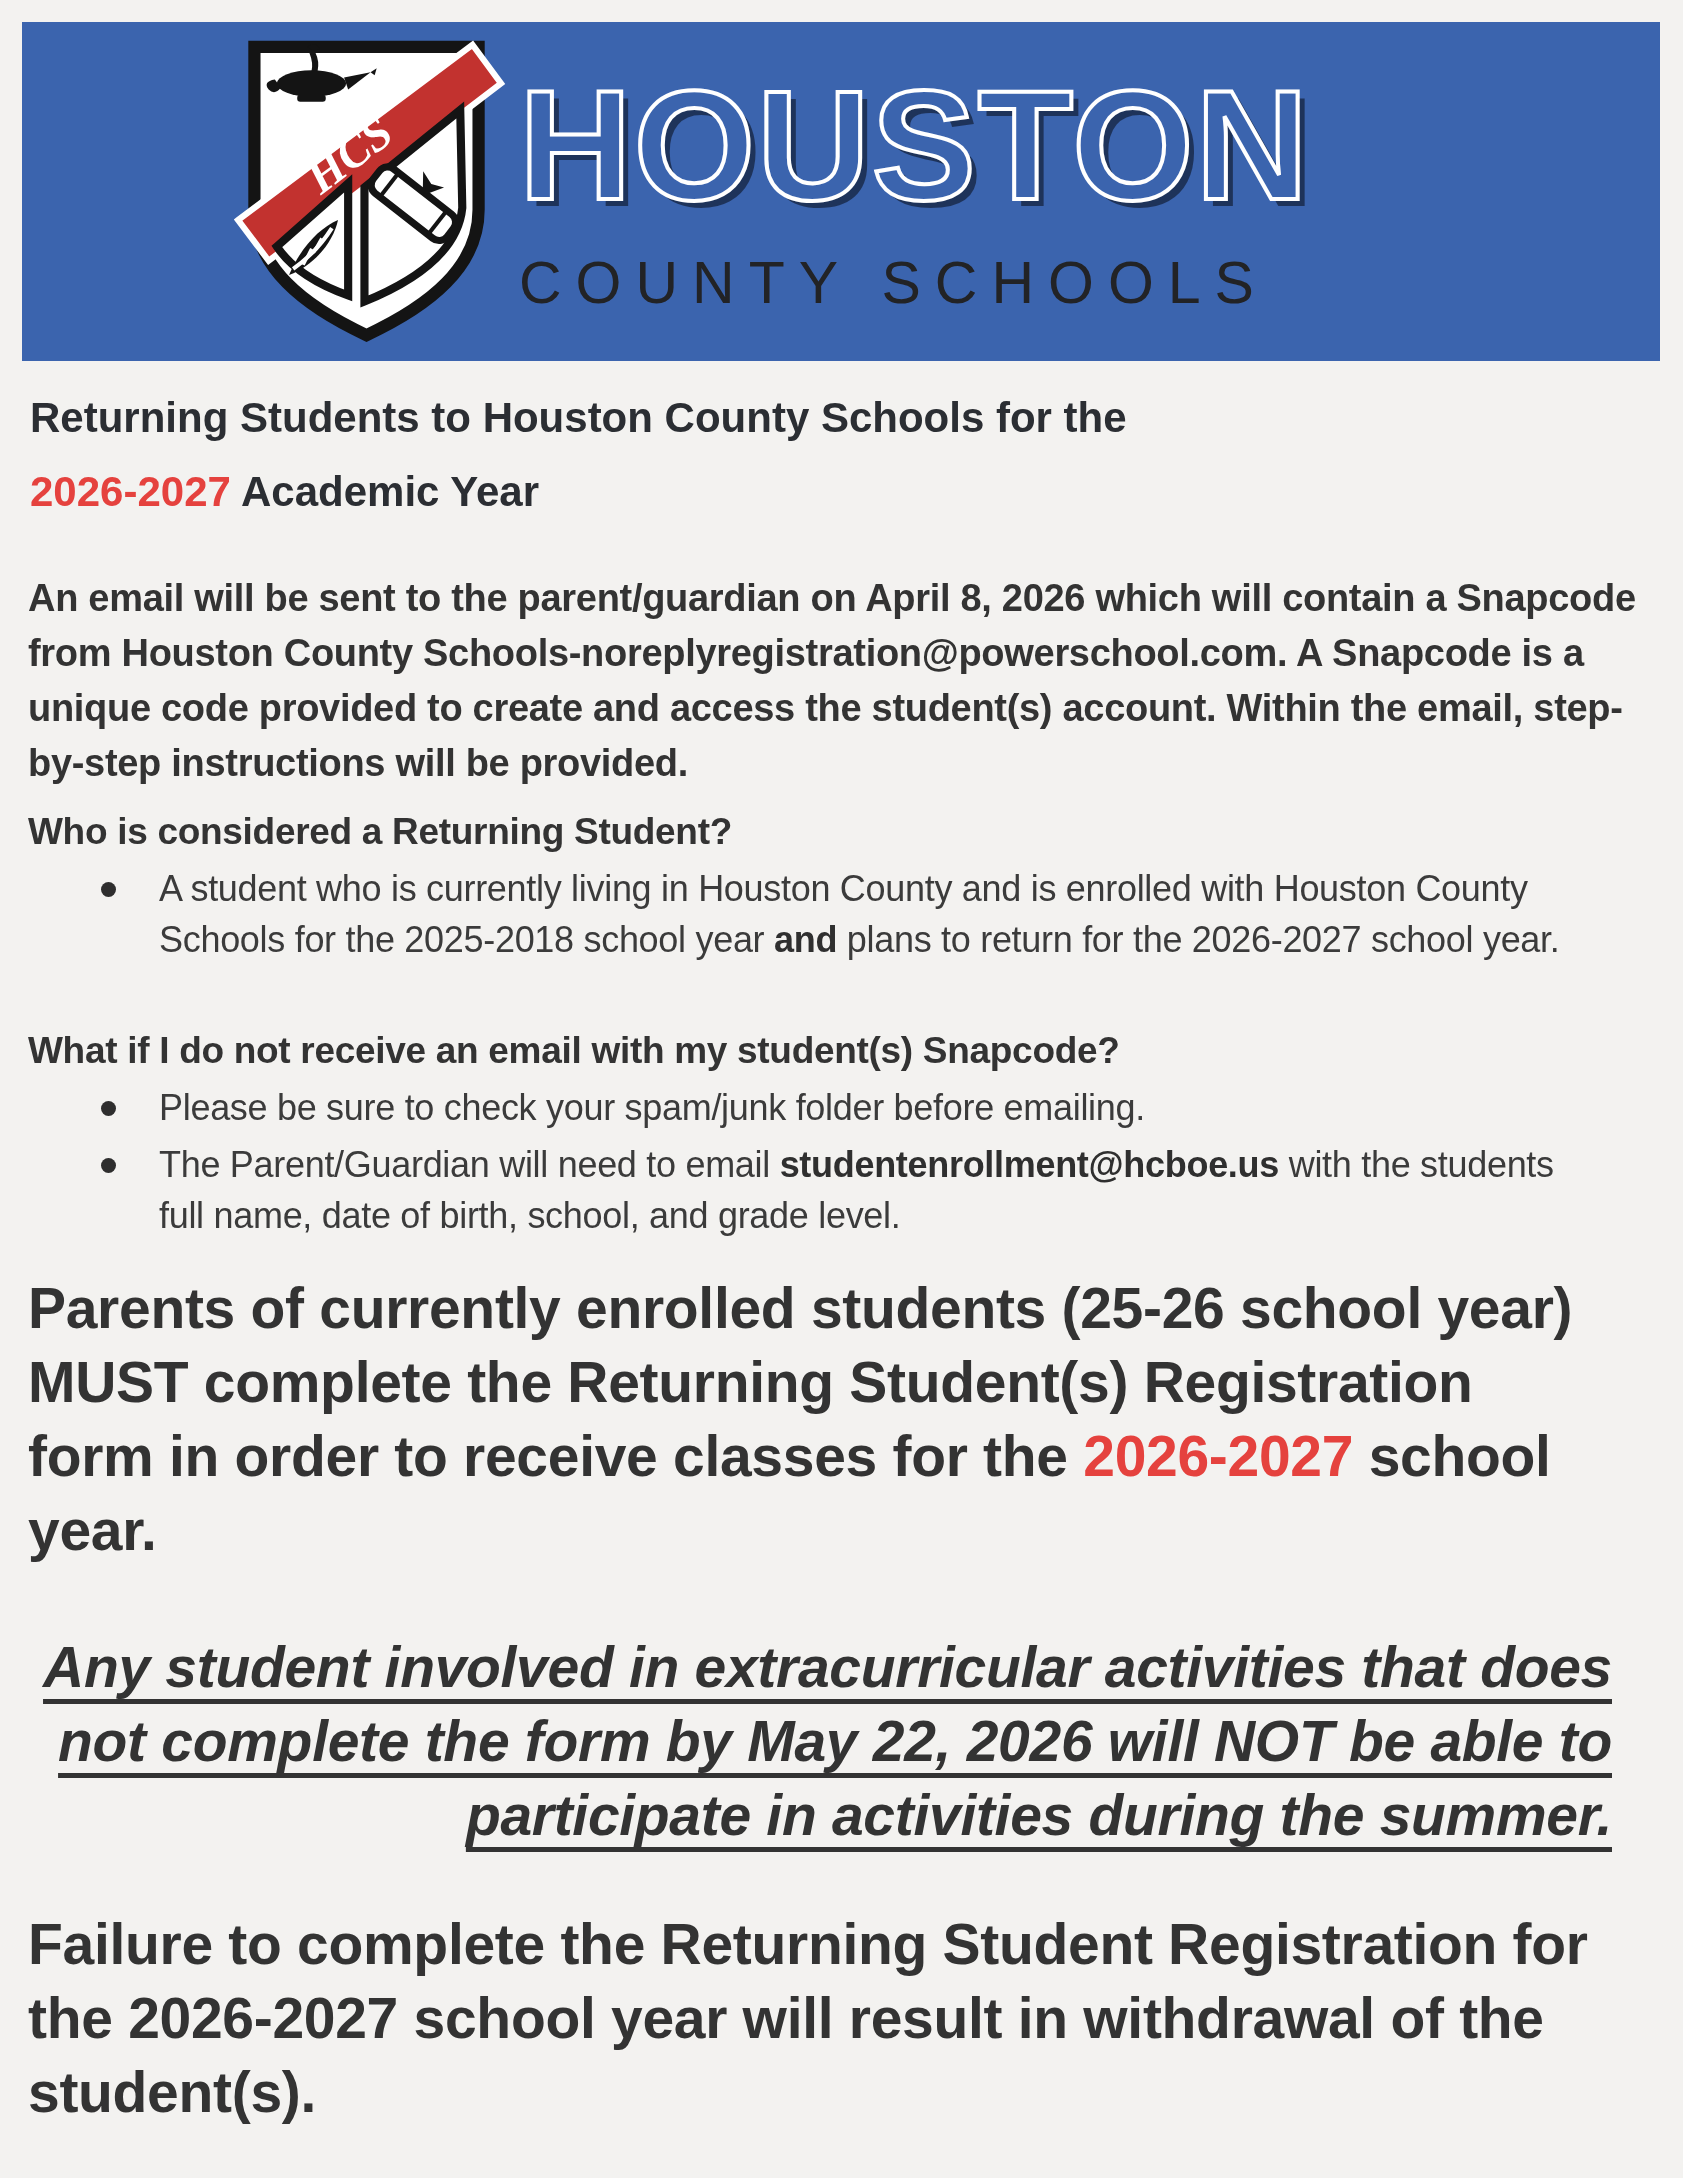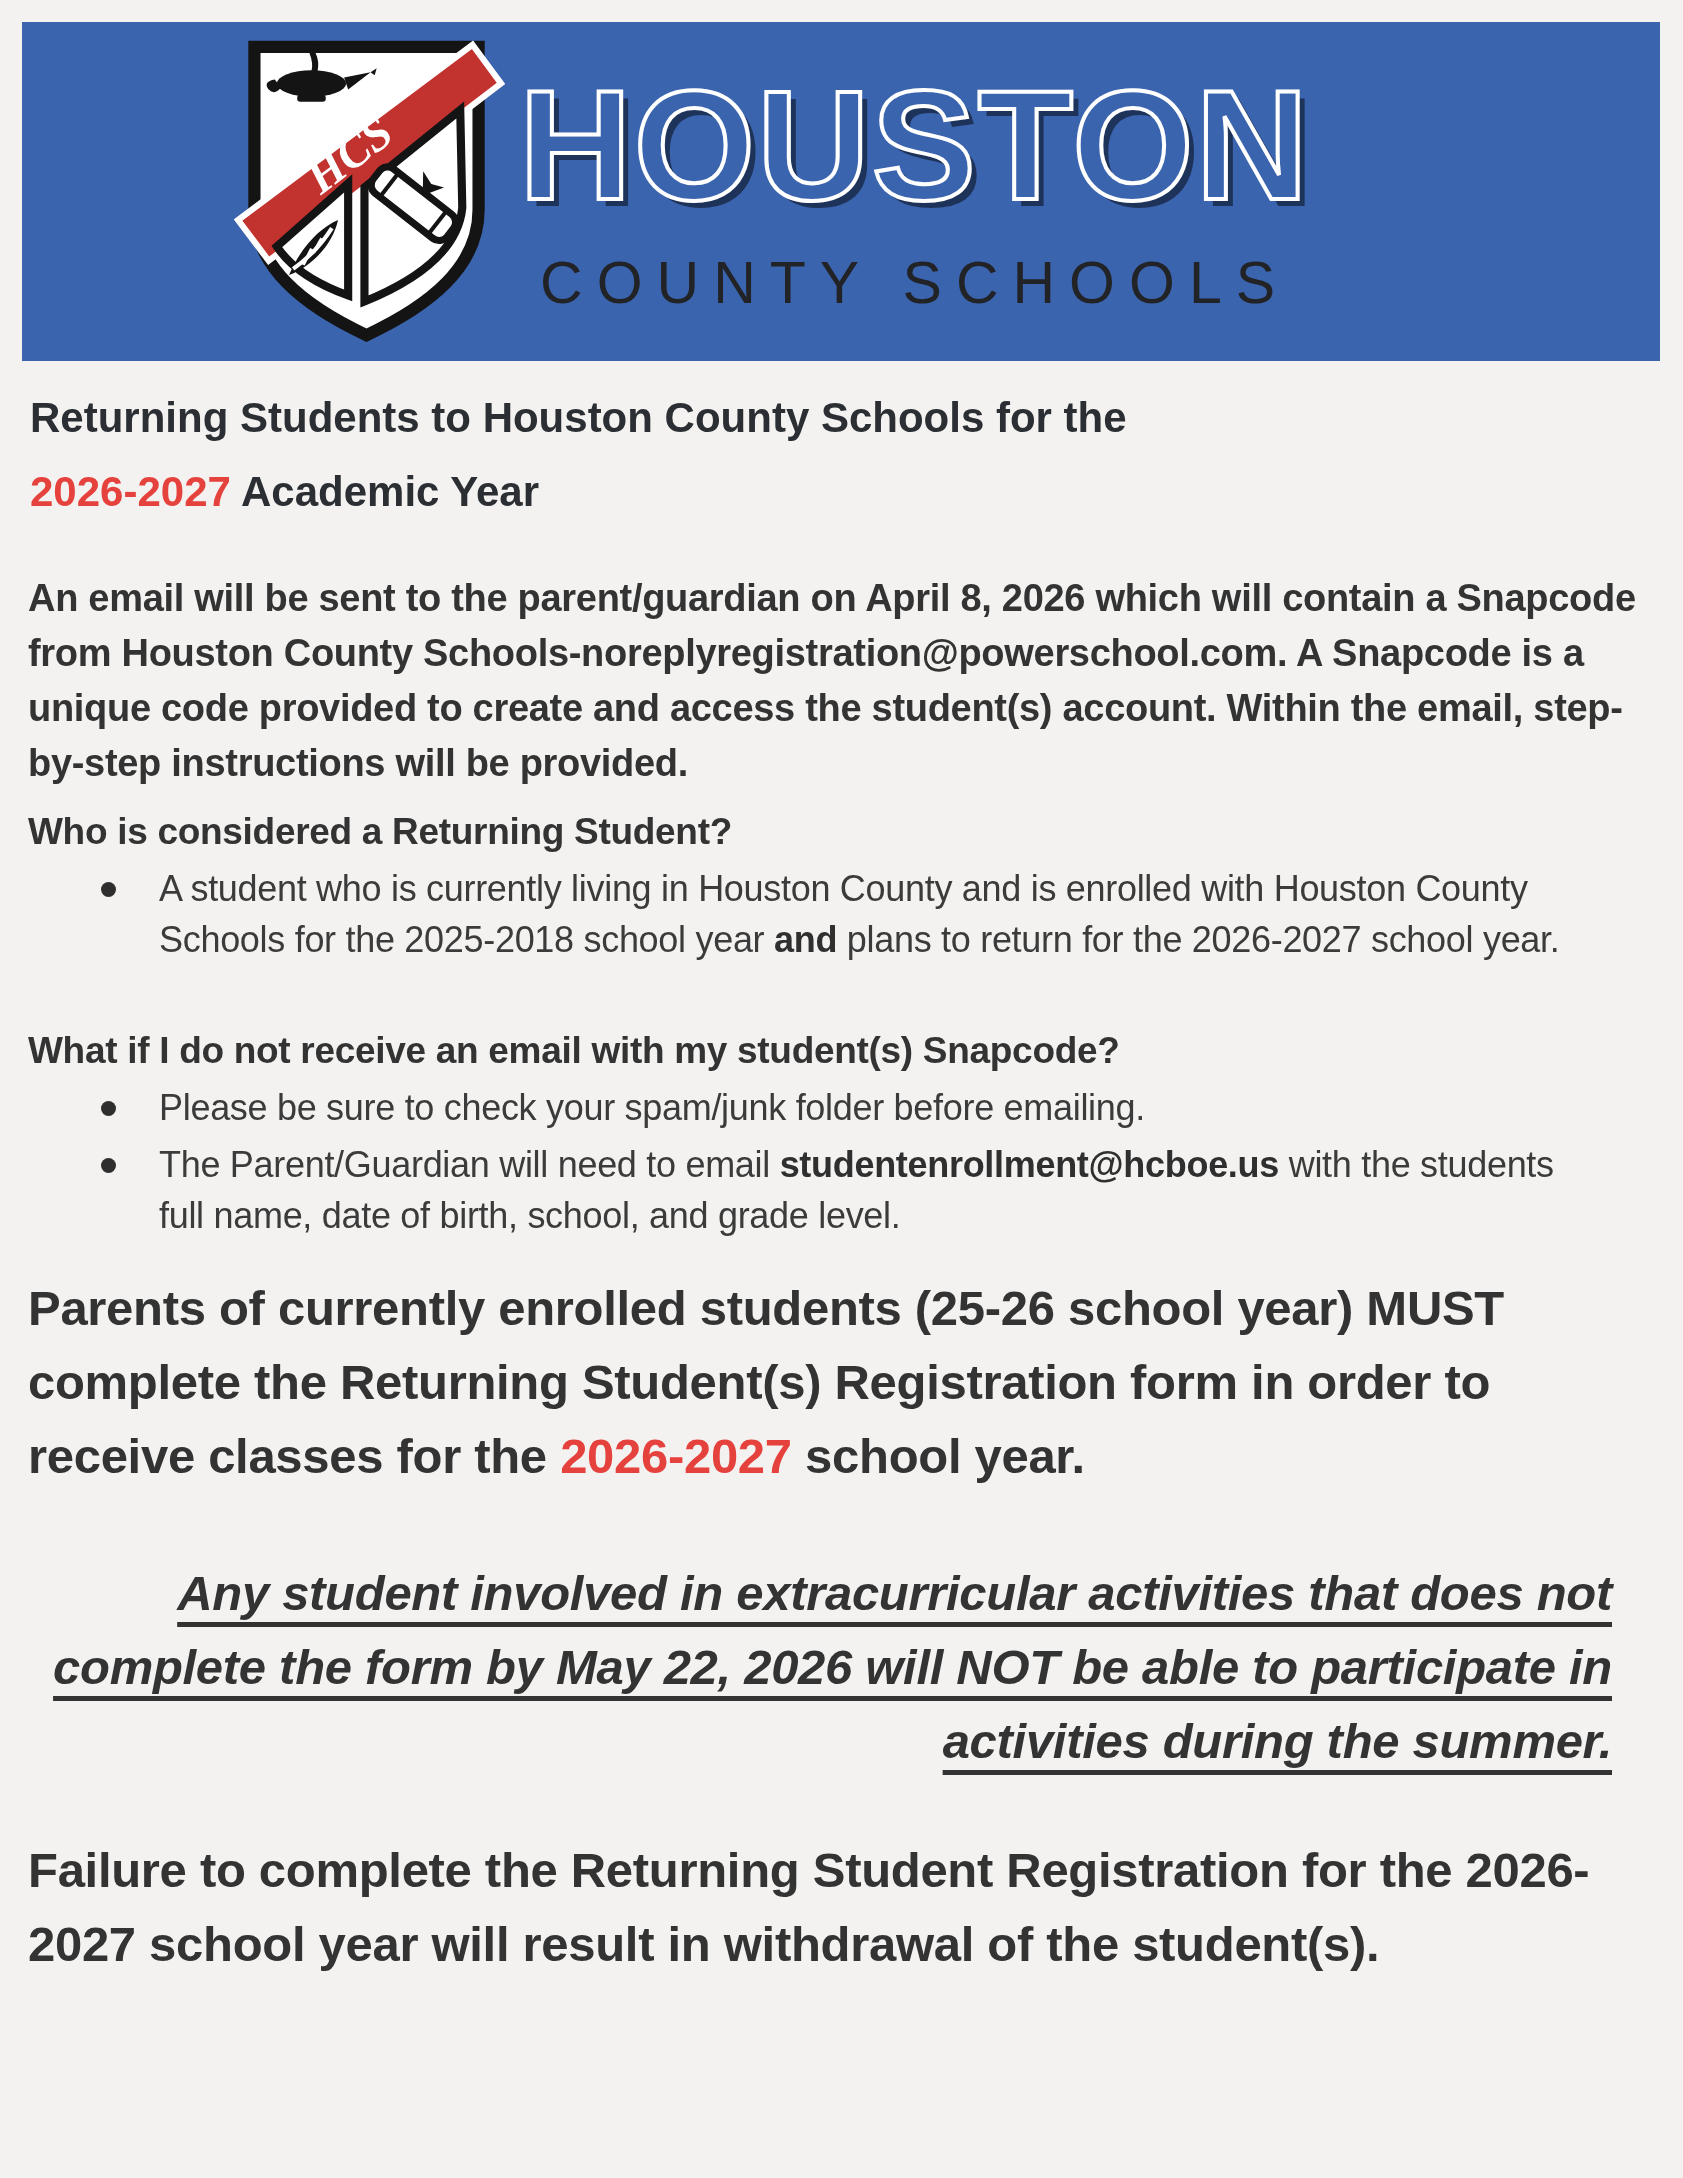--- a/index.html
+++ b/index.html
@@ -34,21 +34,20 @@
     color:#3b64ae;
     -webkit-text-stroke:4px #ffffff;
     text-shadow:7px 7px 0 rgba(12,18,34,0.6);
   }
   .county{
     margin-top:26px;
     font-size:59px;
     font-weight:400;
     letter-spacing:14px;
     color:#222326;
-    text-align:center;
   }
   
   .title{
     margin:20px 30px 0 30px;
     text-align:left;
     font-size:42px;
     font-weight:700;
     line-height:74px;
     color:#2b2e33;
   }
@@ -93,21 +92,21 @@
     left:73px;top:19px;
     width:15px;height:15px;
     border-radius:50%;
     background:#2e2e2e;
   }
   .inline-bold{font-weight:700;color:#2f2f2f;}
   
   .big{
     margin:30px 40px 0 28px;
     max-width:1584px;
-    font-size:49px;
+    font-size:57px;
     font-weight:700;
     line-height:74px;
     color:#333;
     letter-spacing:-0.3px;
   }
   .big.italic-underline{
     margin-top:63px;
     font-style:italic;
     text-decoration:underline;
     text-decoration-thickness:5px;

